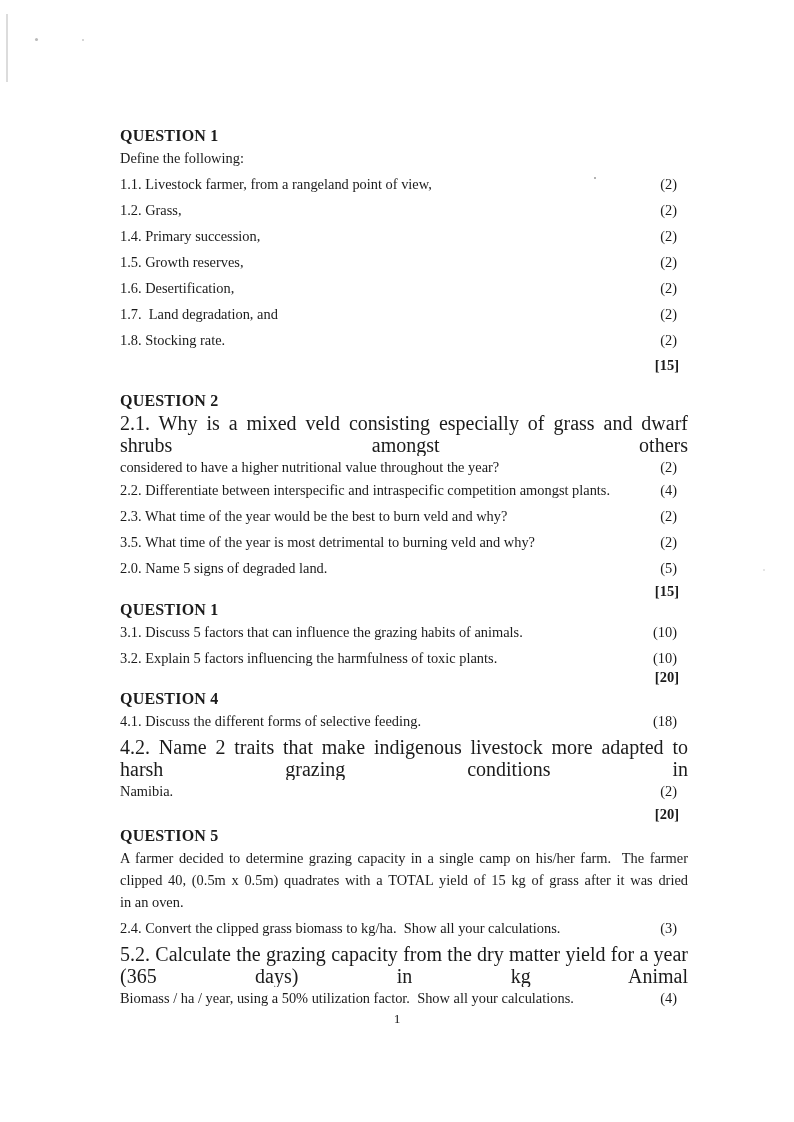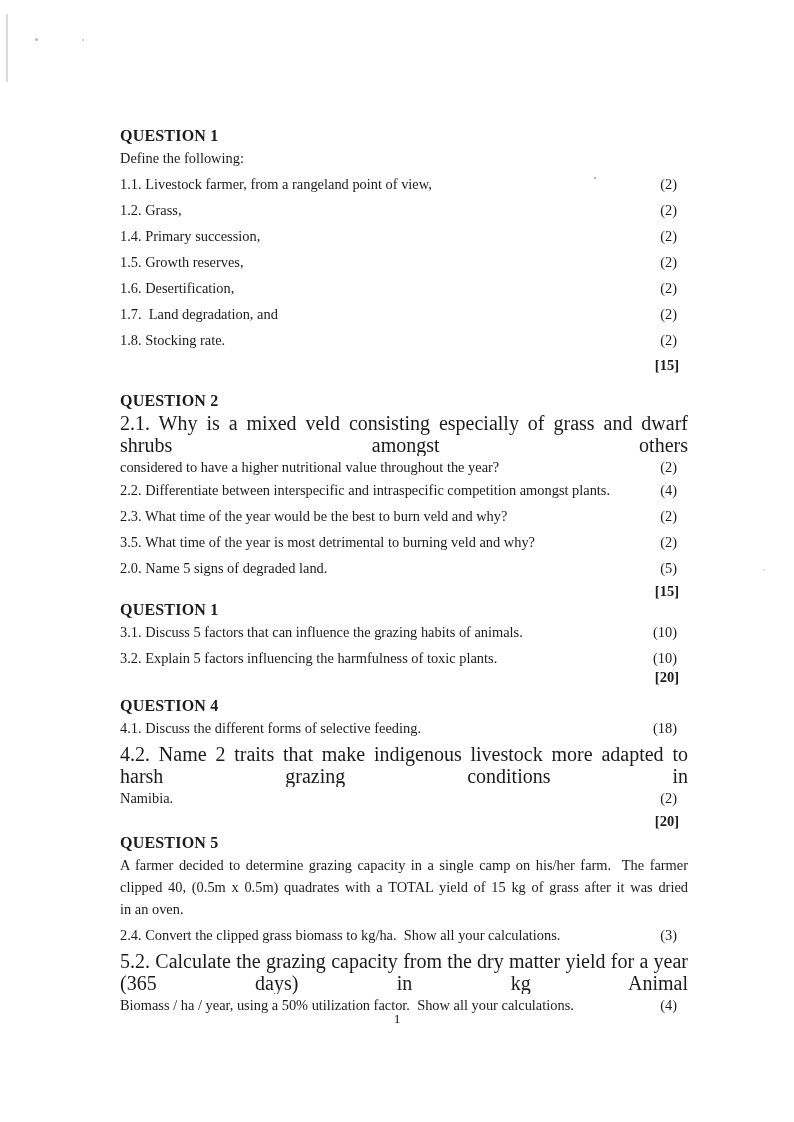--- a/index.html
+++ b/index.html
@@ -73,21 +73,21 @@
     text-align: right;
     padding-right: 9px;
   }
   
   .mt-first   { margin-top: 125px; }
   .mt-total1  { margin-top: 6px; }
   .mt-q2head  { margin-top: 17px; }
   .mt-total2  { margin-top: 4px; }
   .mt-q3head  { margin-top: 0px; }
   .mt-total3  { margin-top: 0px; }
-  .mt-q4head  { margin-top: 10px; }
+  .mt-q4head  { margin-top: 3px; }
   .mt-total4  { margin-top: 4px; }
   .mt-q5head  { margin-top: 3px; }
   .footer {
     position: absolute;
     left: 0;
     top: 1008px;
     width: 794px;
     text-align: center;
     font-size: 13.5px;
     line-height: 22px;

